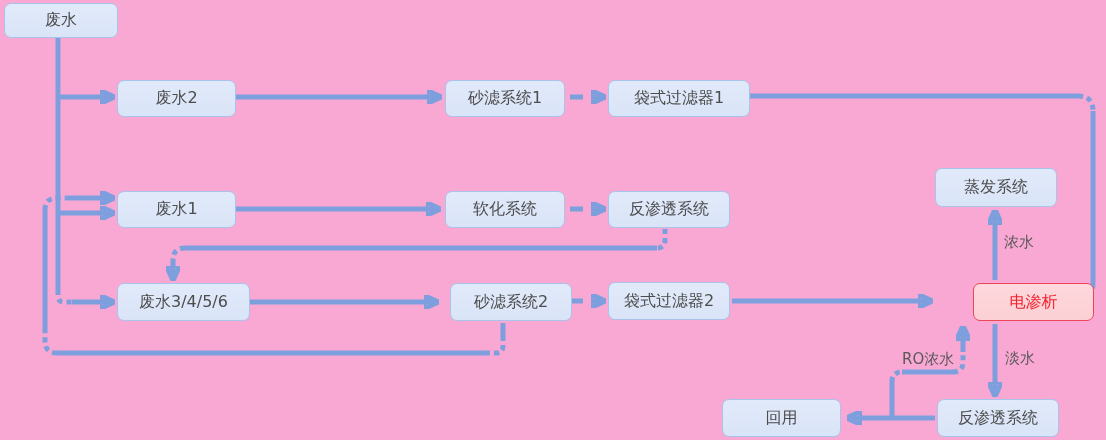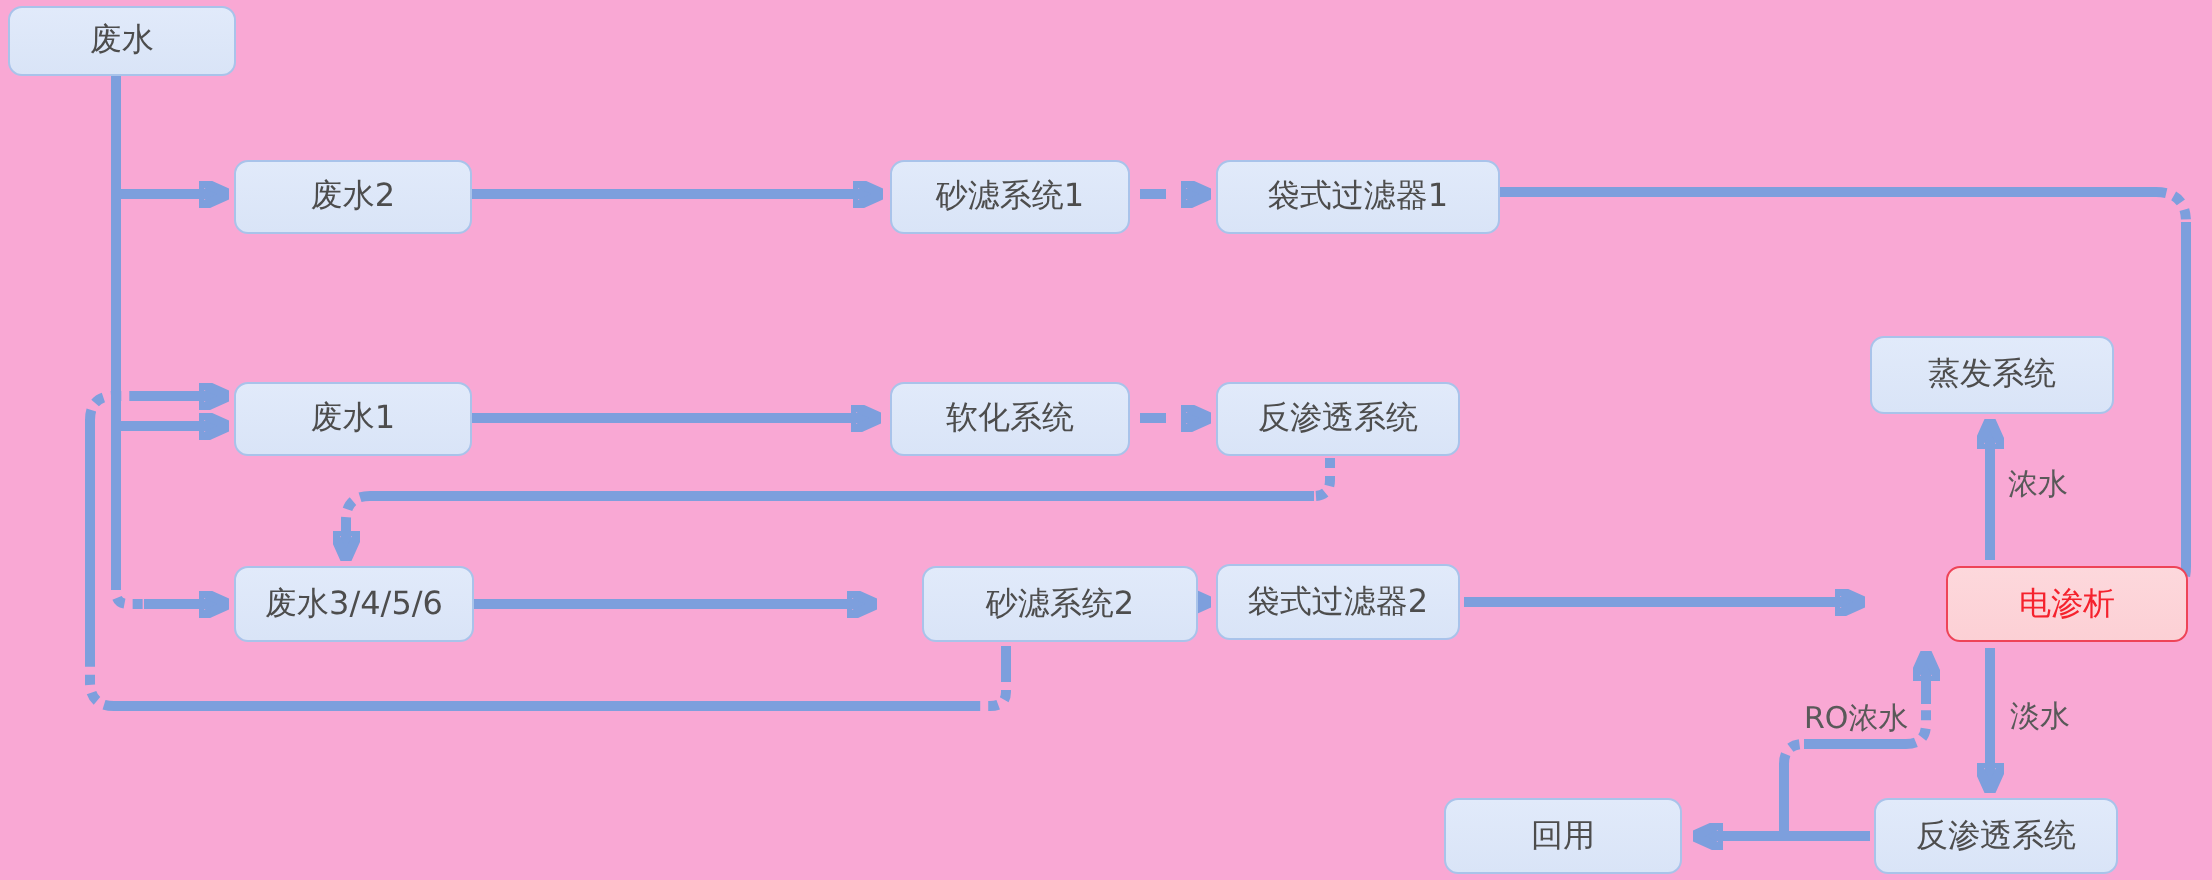--- a/index.html
+++ b/index.html
@@ -94,22 +94,22 @@
     <path class="e" d="M963,352 L963,327" marker-end="url(#ah)"></path>
   </svg>
 
   <div class="node" style="left:4px;   top:3px;   width:114px; height:35px">废水</div>
   <div class="node" style="left:117px; top:80px;  width:119px; height:37px">废水2</div>
   <div class="node" style="left:445px; top:80px;  width:120px; height:37px">砂滤系统1</div>
   <div class="node" style="left:608px; top:80px;  width:142px; height:37px">袋式过滤器1</div>
   <div class="node" style="left:117px; top:191px; width:119px; height:37px">废水1</div>
   <div class="node" style="left:445px; top:191px; width:120px; height:37px">软化系统</div>
   <div class="node" style="left:608px; top:191px; width:122px; height:37px">反渗透系统</div>
-  <div class="node" style="left:117px; top:283px; width:120px; height:38px">废水3/4/5/6</div>
-  <div class="node" style="left:461px; top:283px; width:138px; height:38px">砂滤系统2</div>
+  <div class="node" style="left:117px; top:283px; width:133px; height:38px">废水3/4/5/6</div>
+  <div class="node" style="left:450px; top:283px; width:122px; height:38px">砂滤系统2</div>
   <div class="node" style="left:608px; top:282px; width:122px; height:38px">袋式过滤器2</div>
   <div class="node" style="left:935px; top:168px; width:122px; height:39px">蒸发系统</div>
   <div class="node highlight" style="left:937px; top:283px; width:121px; height:38px">电渗析</div>
   <div class="node" style="left:722px; top:399px; width:119px; height:38px">回用</div>
   <div class="node" style="left:937px; top:399px; width:122px; height:38px">反渗透系统</div>
 
   <div class="edge-label" style="left:1004px; top:233px">浓水</div>
   <div class="edge-label" style="left:1005px; top:349px">淡水</div>
   <div class="edge-label" style="left:902px; top:350px">RO浓水</div>
 

